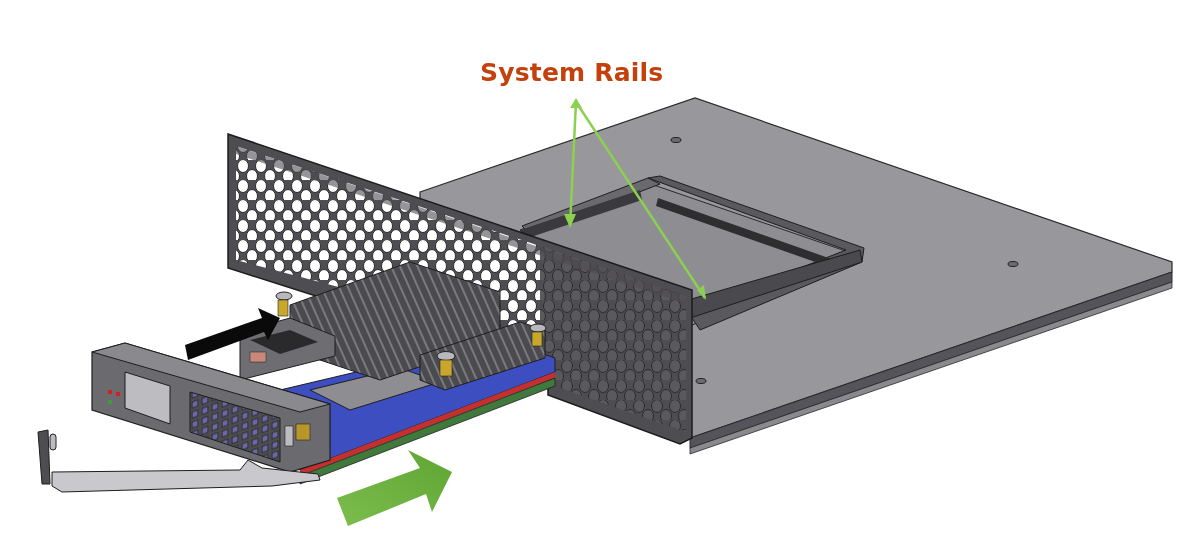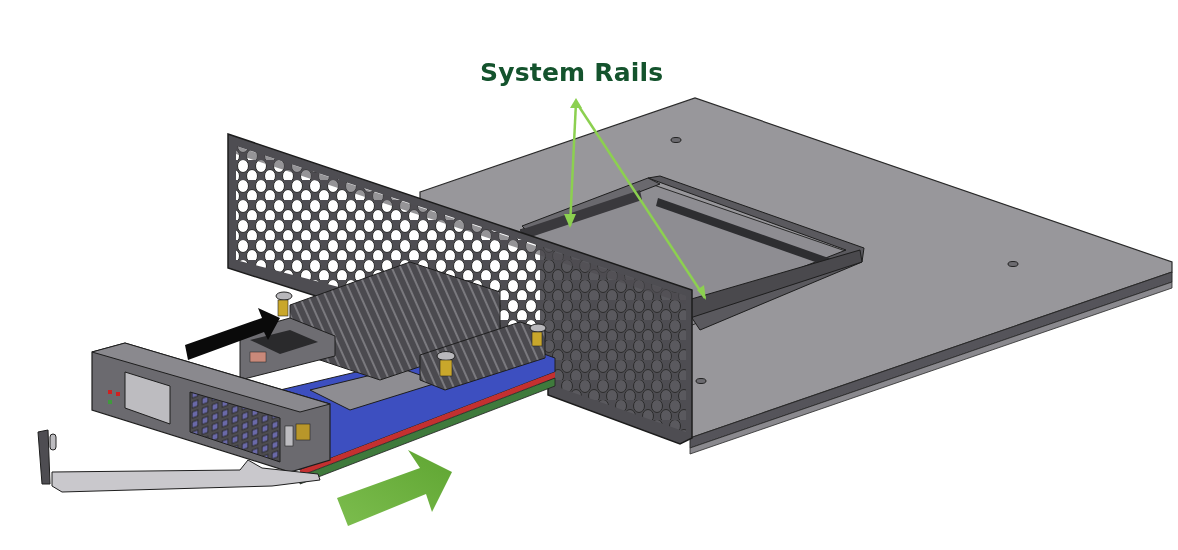--- a/index.html
+++ b/index.html
@@ -108,14 +108,14 @@
   <polygon points="337,498 420,468 408,450 452,472 432,512 426,494 348,526" fill="url(#garrow)"></polygon>
 
   <g stroke="#8cd050" stroke-width="2.5" fill="none">
     <path d="M576,102 L570,226"></path>
     <polygon points="564,214 570,228 576,214" fill="#8cd050" stroke="none"></polygon>
     <path d="M576,102 L705,298"></path>
     <polygon points="697,290 706,300 704,285" fill="#8cd050" stroke="none"></polygon>
     <polygon points="570,108 576,98 582,108" fill="#8cd050" stroke="none"></polygon>
   </g>
 </svg>
-  <div class="label" style="color: #14532d;">System Rails</div>
+  <div class="label" style="color: #c2410c;">System Rails</div>
 </div>
 
 </body></html>

